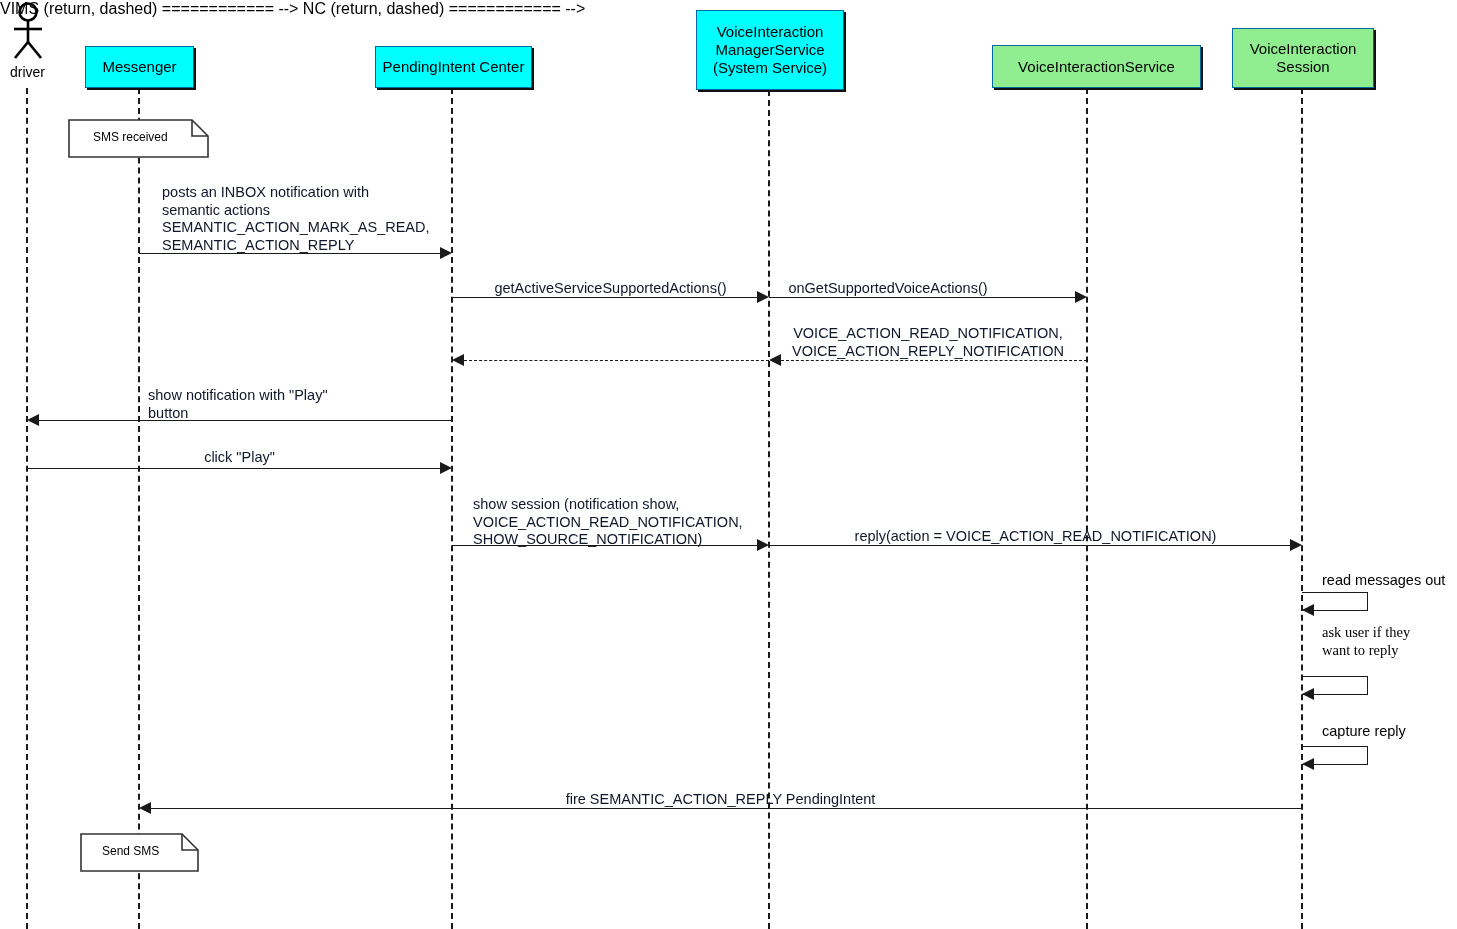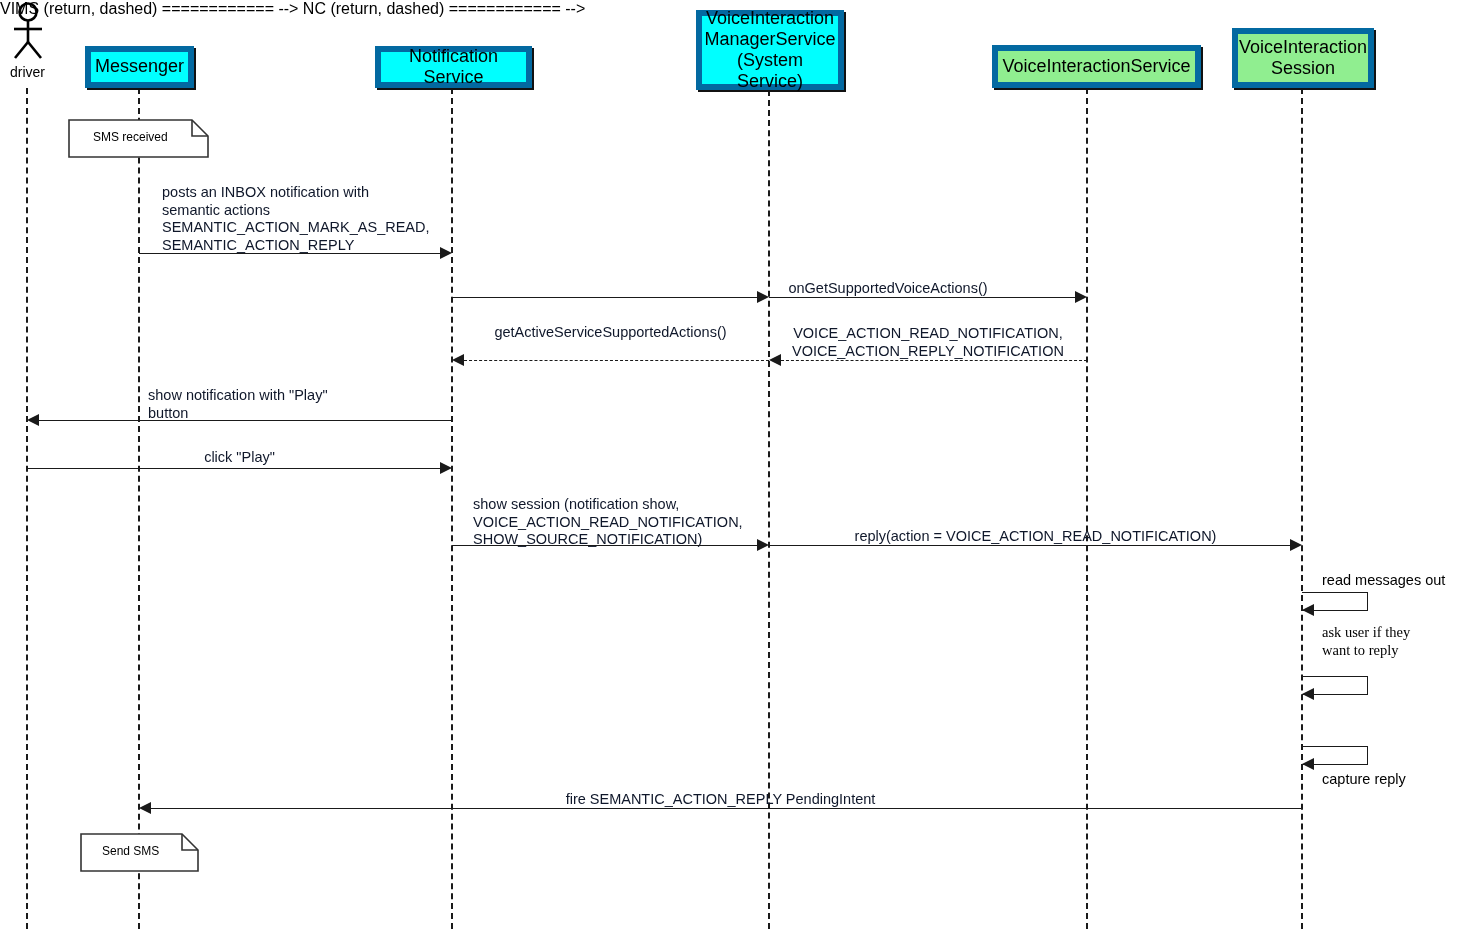--- a/index.html
+++ b/index.html
@@ -20,27 +20,27 @@
   
   .lifeline {
     position: absolute;
     width: 0;
     border-left: 2px dashed #1a1a1a;
   }
   
   .participant {
     position: absolute;
     box-sizing: border-box;
-    border: 6px solid #0369a1;
+    border: 1px solid #0369a1;
     box-shadow: 2px 2px 0 0 #111111;
     display: flex;
     align-items: center;
     justify-content: center;
     text-align: center;
-    font-size: 18px;
+    font-size: 15px;
     color: #000000;
     line-height: 1.18;
     padding: 2px 6px;
   }
   .participant.cyan { background: #00ffff; }
   .participant.green { background: #90ee90; }
   .participant .plabel { white-space: pre-line; }
   
   .actor {
     position: absolute;
@@ -133,21 +133,21 @@
     </svg>
   </div>
   <div class="actor-label" style="left:0px; top:64px; width:55px;">driver</div>
 
   
   <div class="participant cyan" style="left:85px; top:46px; width:109px; height:42px;">
     <span class="plabel">Messenger</span>
   </div>
 
   <div class="participant cyan" style="left:375px; top:46px; width:157px; height:42px;">
-    <span class="plabel">Notification Service</span>
+    <span class="plabel">PendingIntent Center</span>
   </div>
 
   <div class="participant cyan" style="left:696px; top:10px; width:148px; height:80px;">
     <span class="plabel">VoiceInteraction
 ManagerService
 (System Service)</span>
   </div>
 
   <div class="participant green" style="left:992px; top:45px; width:209px; height:43px;">
     <span class="plabel">VoiceInteractionService</span>
@@ -177,21 +177,21 @@
 
   
   <div class="msg-text" style="left:162px; top:184px;">posts an INBOX notification with
 semantic actions
 SEMANTIC_ACTION_MARK_AS_READ,
 SEMANTIC_ACTION_REPLY</div>
   <div class="msg-line" style="left:139px; top:253px; width:306px;"></div>
   <div class="arrowhead right" style="left:440px; top:247px;"></div>
 
   
-  <div class="msg-text center" style="left:452px; top:280px; width:317px;margin-top:44px;">getActiveServiceSupportedActions()</div>
+  <div class="msg-text center" style="left:452px; top:280px; width:317px;">getActiveServiceSupportedActions()</div>
   <div class="msg-line" style="left:452px; top:297px; width:305px;"></div>
   <div class="arrowhead right" style="left:757px; top:291px;"></div>
 
   
   <div class="msg-text center" style="left:729px; top:280px; width:318px;">onGetSupportedVoiceActions()</div>
   <div class="msg-line" style="left:769px; top:297px; width:306px;"></div>
   <div class="arrowhead right" style="left:1075px; top:291px;"></div>
 
    VIMS (return, dashed) ============ --&gt;
   <div class="msg-text center" style="left:769px; top:325px; width:318px;">VOICE_ACTION_READ_NOTIFICATION,
@@ -231,21 +231,21 @@
   <div class="selfcall" style="left:1302px; top:592px; width:66px; height:19px;"></div>
   <div class="arrowhead left" style="left:1302px; top:604px;"></div>
 
   
   <div class="self-label" style="left:1322px; top:624px;font-family:Liberation Serif, serif;">ask user if they
 want to reply</div>
   <div class="selfcall" style="left:1302px; top:676px; width:66px; height:19px;"></div>
   <div class="arrowhead left" style="left:1302px; top:688px;"></div>
 
   
-  <div class="self-label" style="left:1322px; top:723px;margin-top:48px;">capture reply</div>
+  <div class="self-label" style="left:1322px; top:723px;">capture reply</div>
   <div class="selfcall" style="left:1302px; top:746px; width:66px; height:19px;"></div>
   <div class="arrowhead left" style="left:1302px; top:758px;"></div>
 
   
   <div class="msg-text center" style="left:139px; top:791px; width:1163px;">fire SEMANTIC_ACTION_REPLY PendingIntent</div>
   <div class="msg-line" style="left:151px; top:808px; width:1151px;"></div>
   <div class="arrowhead left" style="left:139px; top:802px;"></div>
 
 </div>
 

